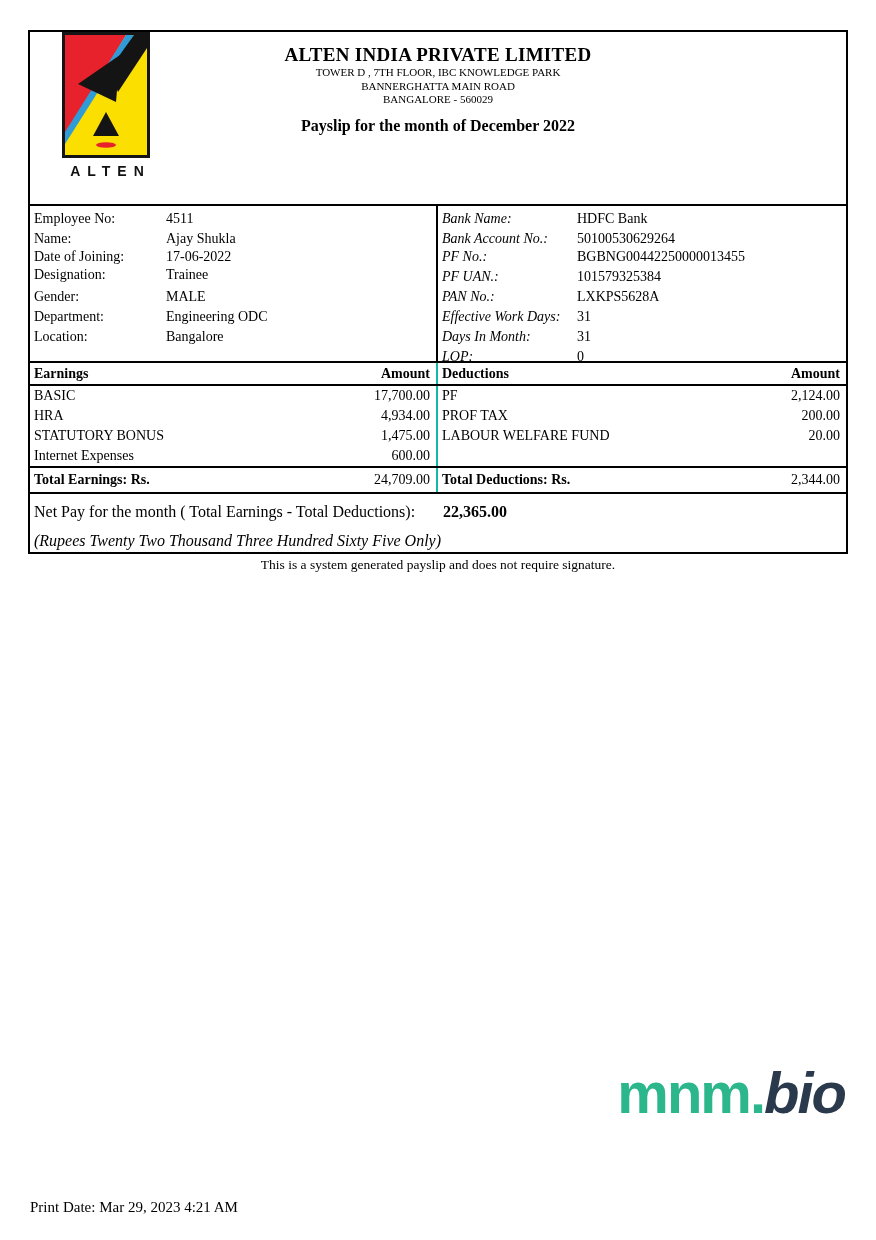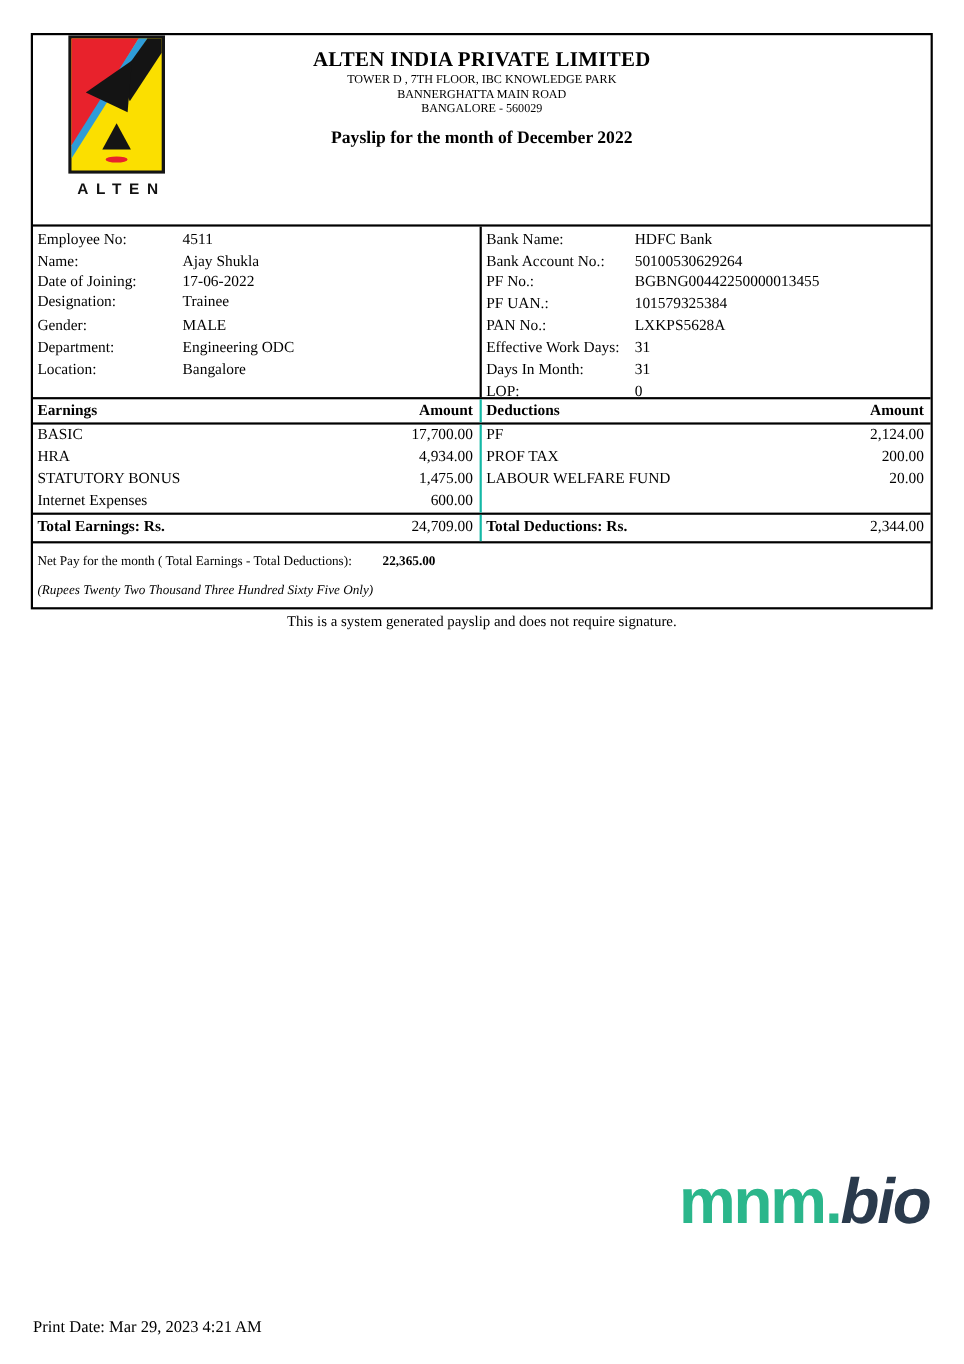--- a/index.html
+++ b/index.html
@@ -32,35 +32,35 @@
   .address-line { font-size:11px; line-height:13.5px; }
   .payslip-title { font-size:16px; font-weight:bold; margin-top:10px; }
   
   .employee-section { display:flex; height:157px; border-bottom:2px solid #000; font-size:14px; }
   .emp-col { width:50%; padding:3px 0 0 4px; }
   .emp-col.col-left { border-right:2px solid #000; }
   .kv-row { display:flex; height:20px; line-height:20px; }
   .kv-row.h16 { height:16px; line-height:16px; }
   .kv-row.h22 { height:22px; line-height:20px; align-items:flex-end; }
   .col-left  .kv-label { width:132px; flex:none; }
-  .col-right .kv-label { width:135px; flex:none; }
+  .col-right .kv-label { width:135px; flex:none;font-style:italic; }
   
   .table-head { display:flex; height:23px; border-bottom:2px solid #000; font-weight:bold; font-size:14px; }
   .table-body { display:flex; height:80px; font-size:14px; }
   .table-totals { display:flex; height:28px; border-top:2px solid #000; border-bottom:2px solid #000; font-size:14px; }
   .half { width:50%; }
   .half.left { border-right:2px solid #14b8a6; }
   .head-cell, .total-cell {
     display:flex; justify-content:space-between; align-items:center;
     height:100%; padding:0 6px 0 4px;
   }
   .total-cell .t-label { font-weight:bold; }
   .amt-row { display:flex; justify-content:space-between; height:20px; line-height:20px; padding:0 6px 0 4px;align-items:center; }
   
-  .netpay-section { padding:9px 0 0 4px; height:58px; font-size:12px; }
+  .netpay-section { padding:9px 0 0 4px; height:58px; font-size:16px; }
   .netpay-line1 { display:flex; align-items:baseline; }
   .netpay-amount { font-weight:bold; margin-left:28px; }
   .netpay-words { margin-top:11px; font-style:italic; }
   
   .system-note { position:absolute; left:0; right:0; top:557px; text-align:center; font-size:13.5px; }
   .brand {
     position:absolute; right:31px; top:1064px;
     font-family:"Liberation Sans","DejaVu Sans",sans-serif;
     font-weight:bold; font-size:58px; letter-spacing:-2px;
     line-height:1; white-space:nowrap;

